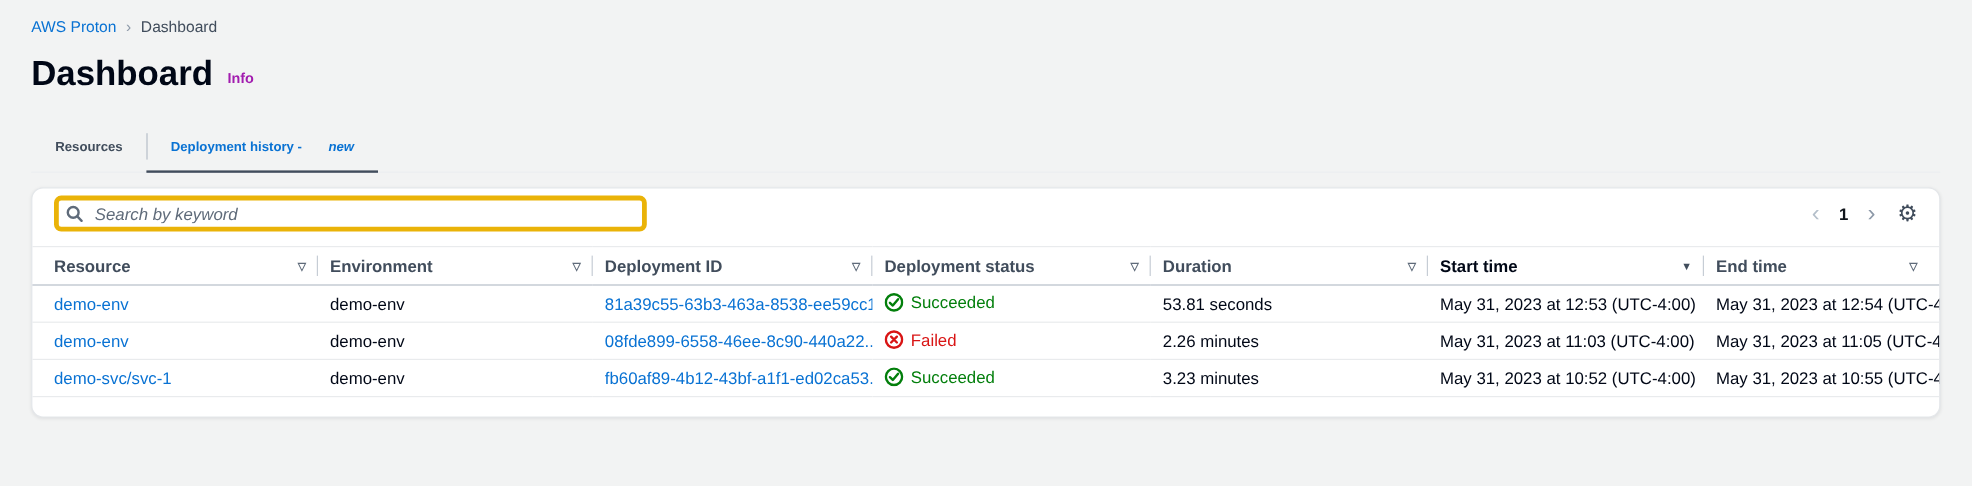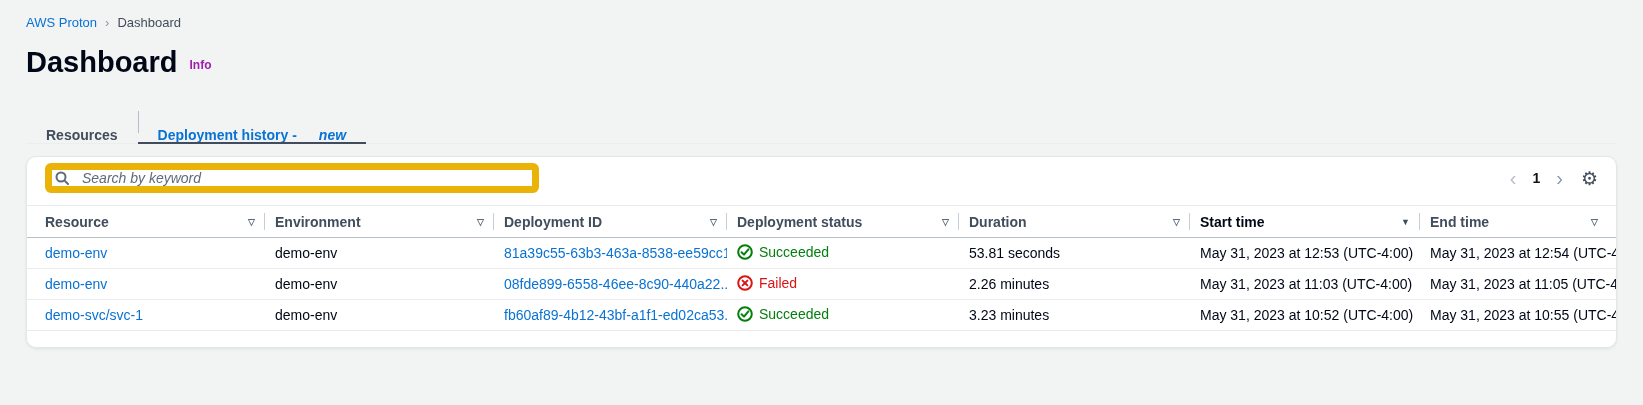--- a/index.html
+++ b/index.html
@@ -20,22 +20,22 @@
 
   
   .page-header { margin-top: 16px; display: flex; align-items: center; gap: 12px; }
   .page-header h1 { font-size: 29px; font-weight: 700; color: #000716; }
   .info-link { font-size: 12px; font-weight: 700; color: #a21caf; text-decoration: none; cursor: pointer; margin-top: 4px; }
 
   
   .tabs { margin-top: 24px; display: flex; border-bottom: 1px solid #ebeef0; }
   .tab {
     position: relative; padding: 0 20px; height: 40px;
-    display: flex; align-items: flex-end;
-    font-size: 14px; font-weight: 700; color: #414d5c; cursor: pointer;
+    display: flex; align-items: center;
+    font-size: 11px; font-weight: 700; color: #414d5c; cursor: pointer;
   }
   .tab + .tab::before {
     content: ""; position: absolute; left: 0; top: 8px; bottom: 10px; width: 1px; background: #b6bec9;
   }
   .tab.active { color: #0972d3; }
   .tab.active::after {
     content: ""; position: absolute; left: 0; right: 0; bottom: -1px; height: 2px; background: #414d5c;
   }
   .tab em { font-style: italic; font-weight: 700; margin-left: 22px; }
 
@@ -61,21 +61,21 @@
   }
 
   
   .toolbar {
     display: flex; justify-content: space-between; align-items: center;
     padding: 6px 18px 12px 18px;
   }
   .search-box { position: relative; width: 494px; }
   .search-box svg { position: absolute; left: 9px; top: 7px; }
   .search-box input {
-    width: 100%; height: 30px; border: 7px solid #eab308; border-radius: 6px;
+    width: 100%; height: 30px; border: 4px solid #eab308; border-radius: 6px;
     padding: 0 10px 0 30px; font-size: 14px; font-family: "Liberation Sans", sans-serif;
     color: #000716; outline: none; background: #fff;
   }
   .search-box input::placeholder { font-style: italic; color: #5f6b7a; }
   .pagination { display: flex; align-items: center; gap: 16px; }
   .page-chevron { font-size: 20px; line-height: 1; cursor: pointer; user-select: none; }
   .page-prev { color: #b4bfca; }
   .page-next { color: #8d99a8; }
   .page-num { font-size: 14px; font-weight: 700; color: #0f141a; cursor: pointer; }
   .settings-btn {

